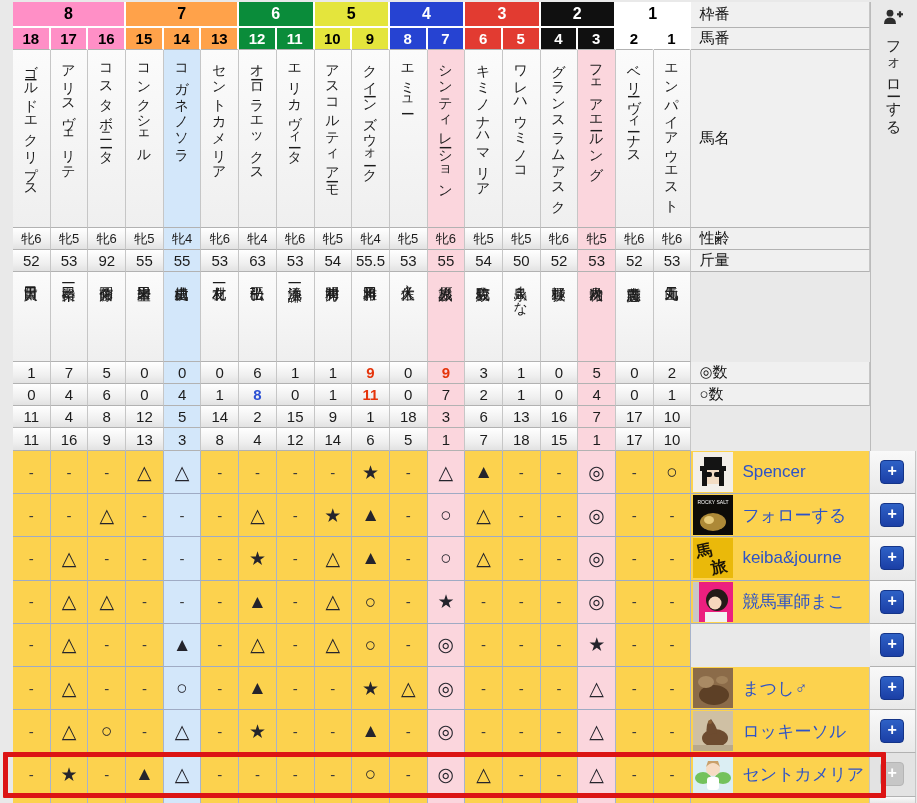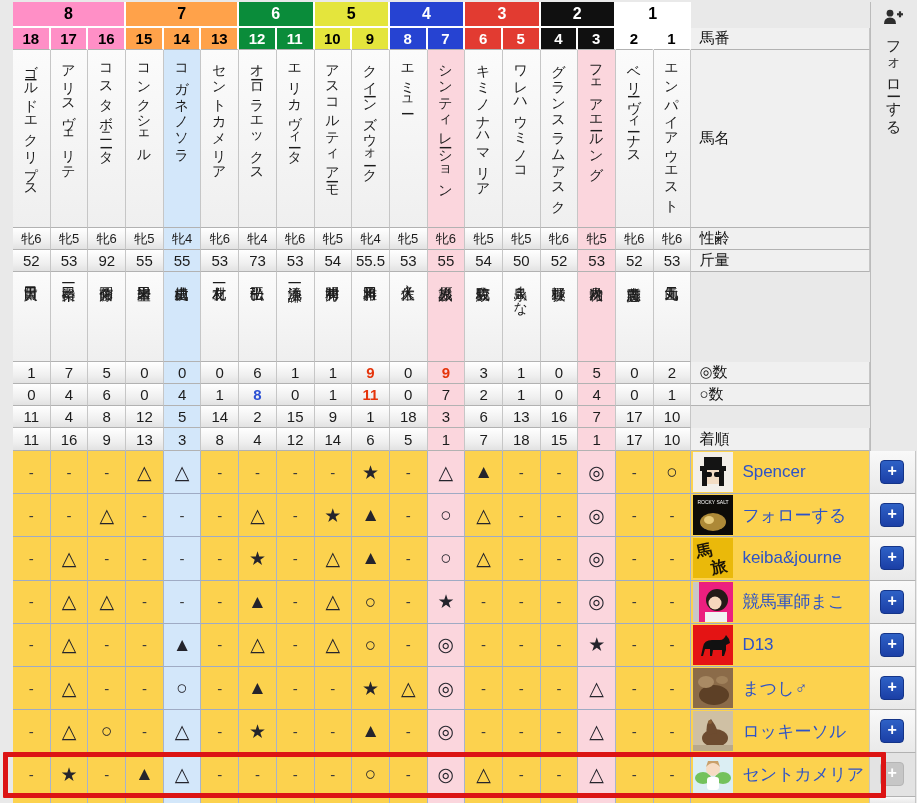--- a/index.html
+++ b/index.html
@@ -113,21 +113,21 @@
       <div class="c data-cell small" style="grid-area: 4 / 6;">牝6</div>
       <div class="c data-cell" style="grid-area: 5 / 6;">53</div>
       <div class="c vjockey" style="grid-area: 6 / 6;">北村友一</div>
       <div class="c data-cell" style="grid-area: 7 / 6;">0</div>
       <div class="c data-cell" style="grid-area: 8 / 6;">1</div>
       <div class="c data-cell" style="grid-area: 9 / 6;">14</div>
       <div class="c data-cell" style="grid-area: 10 / 6;">8</div>
       <div class="c num-cell" style="grid-area: 2 / 7; background: rgb(10, 140, 58); color: rgb(255, 255, 255);">12</div>
       <div class="c name-cell" style="grid-area: 3 / 7;">オーロラエックス</div>
       <div class="c data-cell small" style="grid-area: 4 / 7;">牝4</div>
-      <div class="c data-cell" style="grid-area: 5 / 7;">73</div>
+      <div class="c data-cell" style="grid-area: 5 / 7;">63</div>
       <div class="c vjockey" style="grid-area: 6 / 7;">松山弘平</div>
       <div class="c data-cell" style="grid-area: 7 / 7;">6</div>
       <div class="c data-cell txt-blue" style="grid-area: 8 / 7;">8</div>
       <div class="c data-cell" style="grid-area: 9 / 7;">2</div>
       <div class="c data-cell" style="grid-area: 10 / 7;">4</div>
       <div class="c num-cell" style="grid-area: 2 / 8; background: rgb(10, 140, 58); color: rgb(255, 255, 255);">11</div>
       <div class="c name-cell" style="grid-area: 3 / 8;">エリカヴィータ</div>
       <div class="c data-cell small" style="grid-area: 4 / 8;">牝6</div>
       <div class="c data-cell" style="grid-area: 5 / 8;">53</div>
       <div class="c vjockey" style="grid-area: 6 / 8;">池添謙一</div>
@@ -218,27 +218,27 @@
       <div class="c data-cell" style="grid-area: 10 / 17;">17</div>
       <div class="c num-cell" style="grid-area: 2 / 18; background: rgb(255, 255, 255); color: rgb(0, 0, 0);">1</div>
       <div class="c name-cell" style="grid-area: 3 / 18;">エンパイアウエスト</div>
       <div class="c data-cell small" style="grid-area: 4 / 18;">牝6</div>
       <div class="c data-cell" style="grid-area: 5 / 18;">53</div>
       <div class="c vjockey" style="grid-area: 6 / 18;">丸山元気</div>
       <div class="c data-cell" style="grid-area: 7 / 18;">2</div>
       <div class="c data-cell" style="grid-area: 8 / 18;">1</div>
       <div class="c data-cell" style="grid-area: 9 / 18;">10</div>
       <div class="c data-cell" style="grid-area: 10 / 18;">10</div>
+      <div class="c label-cell" style="grid-area: 1 / 19;">枠番</div>
       <div class="c label-cell" style="grid-area: 2 / 19;">馬番</div>
       <div class="c label-cell" style="grid-area: 3 / 19;">馬名</div>
       <div class="c label-cell" style="grid-area: 5 / 19;">斤量</div>
       <div class="c label-cell" style="grid-area: 4 / 19;">性齢</div>
       <div class="c label-cell" style="grid-area: 7 / 19;">◎数</div>
       <div class="c label-cell" style="grid-area: 8 / 19;">○数</div>
-      <div class="c label-cell" style="grid-area: 10 / 19;">着順</div>
       <div class="c mark-cell mark-dash" style="grid-area: 11 / 1;">-</div>
       <div class="c mark-cell mark-dash" style="grid-area: 11 / 2;">-</div>
       <div class="c mark-cell mark-dash" style="grid-area: 11 / 3;">-</div>
       <div class="c mark-cell" style="grid-area: 11 / 4;">△</div>
       <div class="c mark-cell hl-blue" style="grid-area: 11 / 5;">△</div>
       <div class="c mark-cell mark-dash" style="grid-area: 11 / 6;">-</div>
       <div class="c mark-cell mark-dash" style="grid-area: 11 / 7;">-</div>
       <div class="c mark-cell mark-dash" style="grid-area: 11 / 8;">-</div>
       <div class="c mark-cell mark-dash" style="grid-area: 11 / 9;">-</div>
       <div class="c mark-cell" style="grid-area: 11 / 10;">★</div>
@@ -375,29 +375,20 @@
       <div class="c mark-cell" style="grid-area: 15 / 9;">△</div>
       <div class="c mark-cell" style="grid-area: 15 / 10;">○</div>
       <div class="c mark-cell mark-dash" style="grid-area: 15 / 11;">-</div>
       <div class="c mark-cell hl-pink" style="grid-area: 15 / 12;">◎</div>
       <div class="c mark-cell mark-dash" style="grid-area: 15 / 13;">-</div>
       <div class="c mark-cell mark-dash" style="grid-area: 15 / 14;">-</div>
       <div class="c mark-cell mark-dash" style="grid-area: 15 / 15;">-</div>
       <div class="c mark-cell hl-pink" style="grid-area: 15 / 16;">★</div>
       <div class="c mark-cell mark-dash" style="grid-area: 15 / 17;">-</div>
       <div class="c mark-cell mark-dash" style="grid-area: 15 / 18;">-</div>
-      <div class="c user-cell" style="grid-area: 15 / 19;">
-        <span>
-          <svg class="avatar" width="40" height="40" viewBox="0 0 40 40">
-            <rect width="40" height="40" fill="#e41414"></rect>
-            <path d="M8 31 l2 -9 q1 -7 9 -7 l8 0 q4 0 6 -5 l3 4 1 4 -4 2 0 5 -2 6 -2 0 0 -6 -9 0 -1 6 -2 0 0 -7 -5 0 -2 7 z" fill="#111111"></path>
-          </svg>
-        </span>
-        <span class="user-name">D13</span>
-      </div>
       <div class="c follow-cell" style="grid-area: 15 / 20;">
         <div class="plus-btn">+</div>
       </div>
       <div class="c mark-cell mark-dash" style="grid-area: 16 / 1;">-</div>
       <div class="c mark-cell" style="grid-area: 16 / 2;">△</div>
       <div class="c mark-cell mark-dash" style="grid-area: 16 / 3;">-</div>
       <div class="c mark-cell mark-dash" style="grid-area: 16 / 4;">-</div>
       <div class="c mark-cell hl-blue" style="grid-area: 16 / 5;">○</div>
       <div class="c mark-cell mark-dash" style="grid-area: 16 / 6;">-</div>
       <div class="c mark-cell" style="grid-area: 16 / 7;">▲</div>

